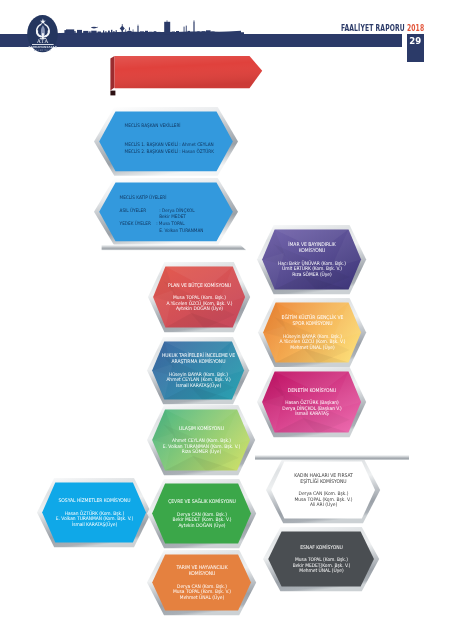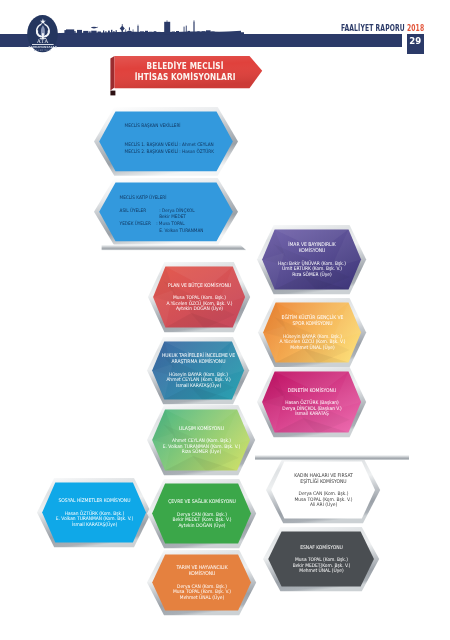--- a/index.html
+++ b/index.html
@@ -10,21 +10,21 @@
 
   
   .hdr-bar{position:absolute;left:0;top:34px;width:402px;height:13px;background:#2b3a68;z-index:2;}
   .skyline{position:absolute;left:52px;top:15px;width:192px;height:24px;z-index:3;}
   .logo{position:absolute;left:27px;top:15px;width:31px;height:38px;z-index:4;}
   .hdr-title{position:absolute;left:341px;top:22.6px;white-space:nowrap;z-index:3;
      font-weight:bold;font-size:8.5px;letter-spacing:0.15px;color:#2b3a68;
      transform:scaleX(0.79);transform-origin:left top;
      font-family:"DejaVu Sans Condensed","DejaVu Sans",sans-serif;}
   .hdr-title .yr{color:#e2553a;}
-  .pg-badge{position:absolute;left:407px;top:34px;width:16.5px;height:20px;background:#2b3a68;
+  .pg-badge{position:absolute;left:407px;top:34px;width:16.5px;height:28px;background:#2b3a68;
      color:#fff;font-weight:bold;font-size:9.5px;text-align:center;line-height:13.4px;z-index:3;
      font-family:"DejaVu Sans Condensed","DejaVu Sans",sans-serif;}
 
   
   .banner{position:absolute;left:110.1px;top:55px;width:156px;height:41px;z-index:5;}
   .banner .btxt{position:absolute;left:5px;top:1px;width:140px;height:32px;
      display:flex;flex-direction:column;align-items:center;justify-content:center;
      color:#fdf6f2;font-weight:bold;font-size:8.1px;line-height:11px;letter-spacing:0.16px;
      font-family:"DejaVu Sans Condensed","DejaVu Sans",sans-serif;text-align:center;z-index:3;}
 
@@ -133,24 +133,20 @@
           <stop offset="0" stop-color="#ffffff" stop-opacity="0.11"></stop>
           <stop offset="0.40" stop-color="#ffffff" stop-opacity="0"></stop>
           <stop offset="1" stop-color="#000000" stop-opacity="0.09"></stop>
         </linearGradient>
       </defs>
       <polygon points="0.4,35.6 5.4,35.6 5.4,40.4 0.4,40.4" fill="#2c1012"></polygon>
       <polygon points="0.4,3.6 4.5,1.0 4.5,32.4 0.4,35.6" fill="#9b2c2f"></polygon>
       <polygon points="4.5,1.0 139.5,1.0 152.2,15.7 139.5,33.2 4.5,33.2" fill="#e0413c"></polygon>
       <polygon points="4.5,1.0 139.5,1.0 152.2,15.7 139.5,33.2 4.5,33.2" fill="url(#bang)"></polygon>
     </svg>
-    <div class="btxt">
-      <span>BELEDİYE MECLİSİ</span>
-      <span>İHTİSAS KOMİSYONLARI</span>
-    </div>
   </div>
 
   <div class="card" style="left:93.6px;top:107.2px;width:144.0px;height:68.8px;">
     <svg width="100%" height="100%" preserveAspectRatio="none" viewBox="0 0 142.0 68.0" xmlns="http://www.w3.org/2000/svg">
       <defs>
           <linearGradient id="cg0" x1="0.12" y1="0" x2="0.46" y2="1">
         <stop offset="0" stop-color="#ffffff"></stop>
             <stop offset="0.26" stop-color="#eaecee"></stop>
         <stop offset="0.50" stop-color="#bcc1c6"></stop>
             <stop offset="0.74" stop-color="#9ba1a7"></stop>

